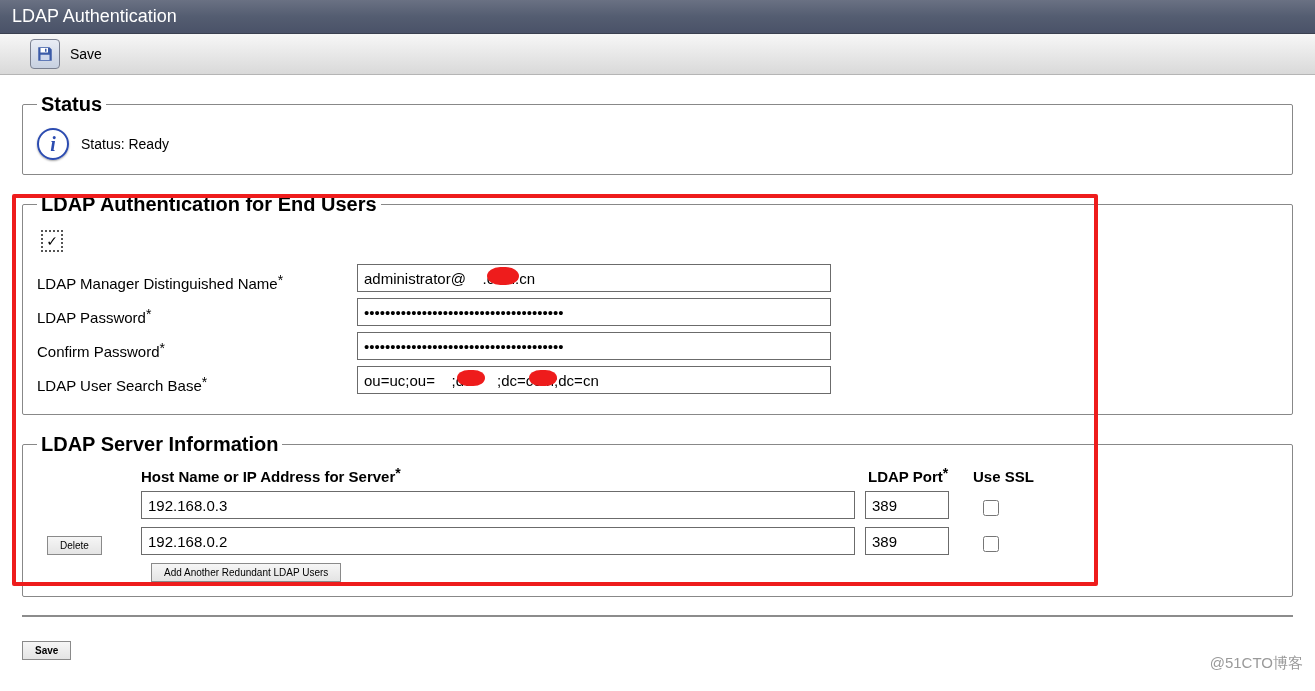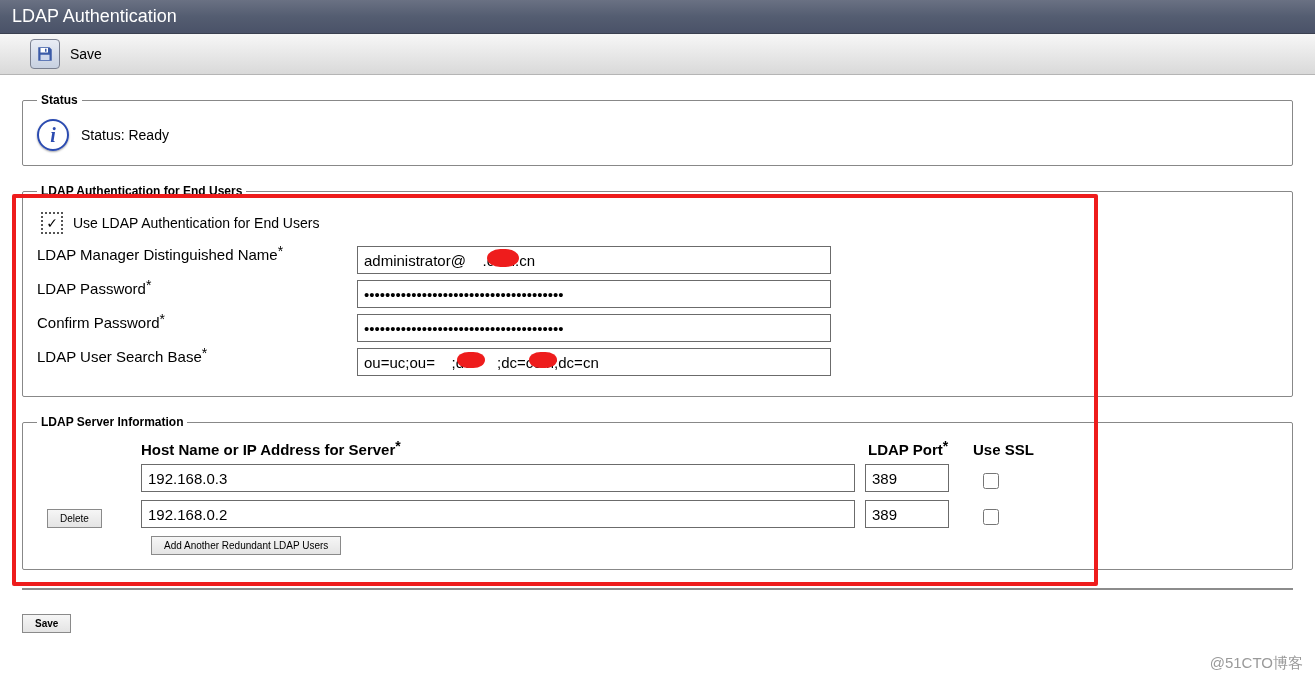--- a/index.html
+++ b/index.html
@@ -4,24 +4,24 @@
 <style>
   html,body{margin:0;padding:0;font-family:Verdana,Arial,sans-serif;font-size:14px;color:#000;background:#fff}
   body{width:1315px;height:691px;overflow:hidden;position:relative}
   .title-bar{background:linear-gradient(#6a7183,#545d71 50%,#4a5268);color:#fff;font-weight:normal;font-size:18px;padding:6px 12px;border-bottom:1px solid #3a4050}
   .toolbar{background:linear-gradient(#f7f7f7,#e8e8e8 50%,#d9d9d9);border-bottom:1px solid #b5b5b5;padding:6px 12px 6px 30px;display:flex;align-items:center;gap:10px;height:28px}
   .save-top{display:flex;align-items:center;gap:10px;cursor:pointer}
   .save-icon{width:28px;height:28px;border:1px solid #7a8090;border-radius:4px;background:linear-gradient(#e9edf5,#c7d0e0);display:flex;align-items:center;justify-content:center}
   .save-icon svg{width:18px;height:18px}
   .content{padding:18px 22px 10px 22px;position:relative}
   fieldset{border:1px solid #888;border-radius:2px;margin:0 0 18px 0;padding:12px 14px 14px 14px}
-  legend{font-weight:bold;font-size:12px;padding:0 4px}
+  legend{font-weight:bold;font-size:20px;padding:0 4px}
   .status-row{display:flex;align-items:center;gap:12px}
   .info-icon{width:28px;height:28px;border:2px solid #2b4bb0;border-radius:50%;display:flex;align-items:center;justify-content:center;font-family:Georgia,serif;font-weight:bold;font-style:italic;color:#2b4bb0;font-size:20px;box-shadow:0 1px 2px rgba(0,0,0,.35)}
-  .form-row{display:flex;align-items:flex-start;margin-bottom:6px}
+  .form-row{display:flex;align-items:flex-end;margin-bottom:6px}
   .form-row .lbl{width:320px;font-size:15px}
   .req{font-size:14px;position:relative;top:-4px}
   input[type=text],input[type=password]{font-family:Verdana,Arial,sans-serif;font-size:15px;padding:2px 6px;border:1px solid #6b6b6b;background:#fff;height:22px;box-sizing:content-box}
   .w460{width:460px}
   .check-row{display:flex;align-items:center;gap:10px;margin:2px 0 12px 4px}
   .custom-check{width:18px;height:18px;border:2px dotted #555;display:flex;align-items:center;justify-content:center;font-size:14px;line-height:1}
   .srv-wrap{padding-left:0}
   .srv-head{display:flex;font-weight:bold;font-size:15px;margin-bottom:6px;padding-left:104px}
   .srv-head .c-host{width:720px;text-align:left}
   .srv-head .c-port{width:105px;text-align:left;margin-left:7px}
@@ -70,21 +70,20 @@
       <span class="info-icon">i</span>
       <span>Status: Ready</span>
     </div>
   </fieldset>
 
   <fieldset>
     <legend>LDAP Authentication for End Users</legend>
 
     <div class="check-row">
       <span class="custom-check">✓</span>
-      <span>Use LDAP Authentication for End Users</span>
     </div>
 
     <div class="form-row">
       <span class="lbl"><span>LDAP Manager Distinguished Name</span><span class="req">*</span></span>
       <span style="position:relative;display:inline-block">
         <input type="text" class="w460" value="administrator@    .com.cn" style="">
         <span class="redact" style="position:absolute;left:130px;top:3px;width:32px;height:18px"></span>
       </span>
     </div>
 

